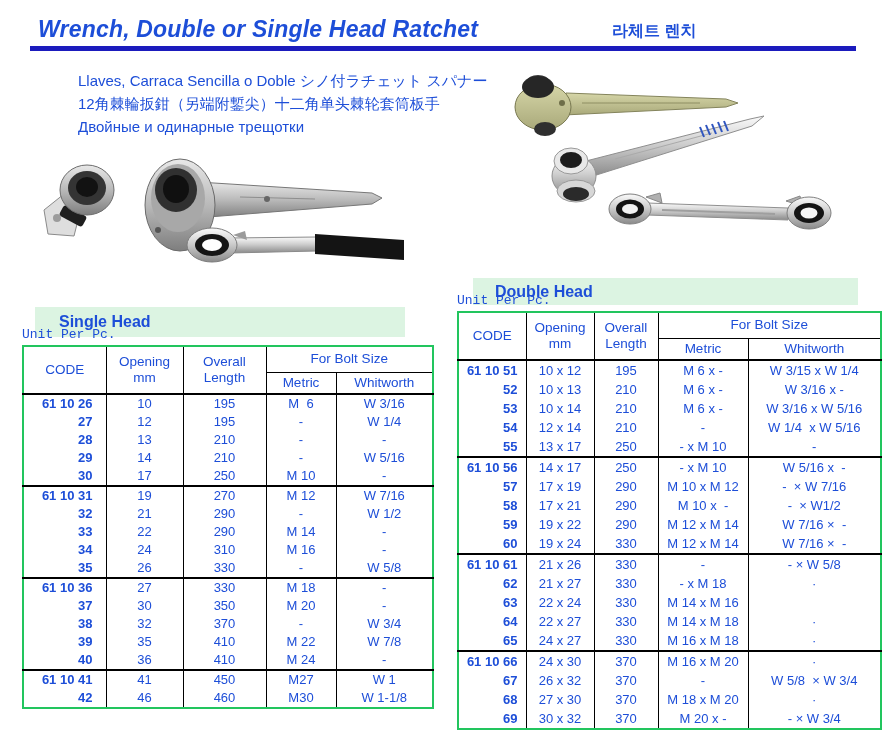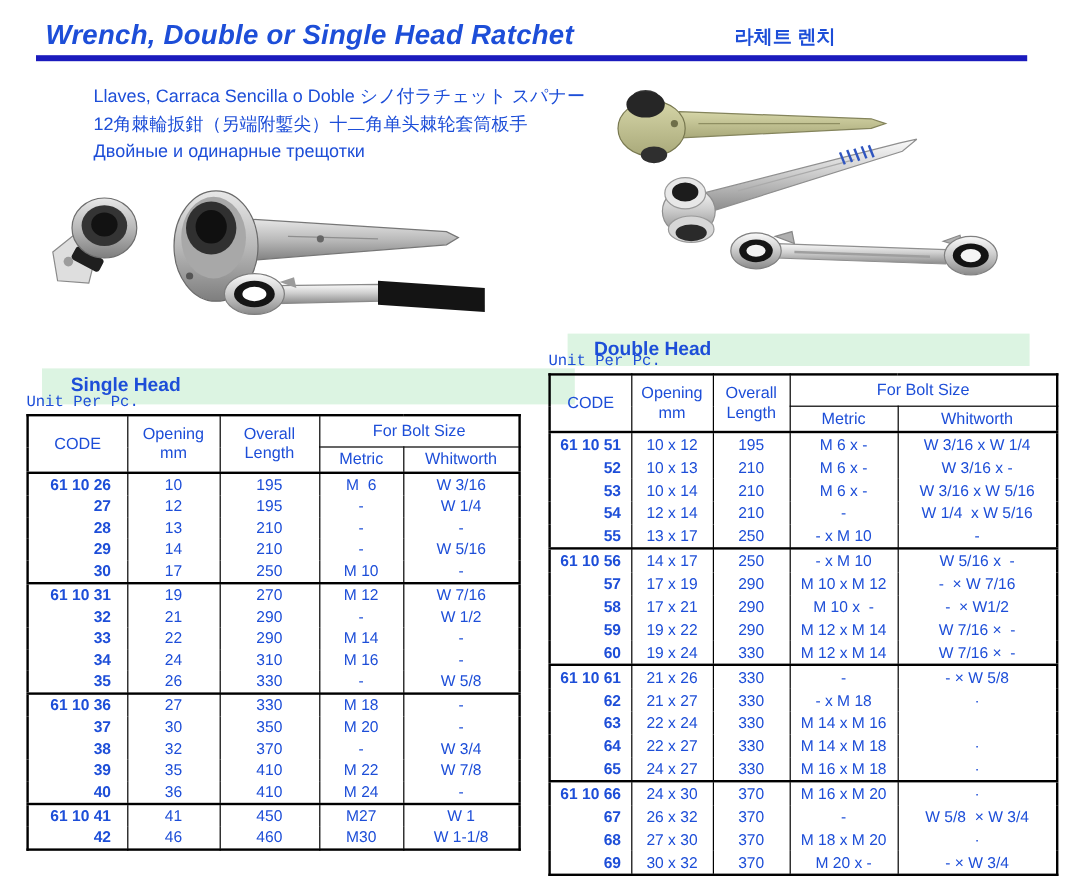--- a/index.html
+++ b/index.html
@@ -8,28 +8,28 @@
   .title{position:absolute;left:38px;top:16px;font-style:italic;font-weight:bold;
          font-size:23px;letter-spacing:.2px;white-space:nowrap;}
   .title-ko{position:absolute;left:612px;top:21px;font-weight:bold;font-size:16px;white-space:nowrap;}
   .rule{position:absolute;left:30px;top:46px;width:826px;height:5px;background:#1b1bbd;}
   .desc{position:absolute;left:50px;top:69px;font-size:15px;line-height:23px;}
   .desc div{white-space:nowrap;margin-left:28px;}
   .photo{position:absolute;}
   #photo-single{left:30px;top:148px;}
   #photo-double{left:450px;top:63px;}
   .sec-label{position:absolute;font-weight:bold;font-size:16px;box-sizing:border-box;background:#dcf4e2;margin-top:36px;}
-  #label-single{left:35px;top:271px;width:444px;height:30px;line-height:30px;padding-left:24px;}
+  #label-single{left:35px;top:271px;width:370px;height:30px;line-height:30px;padding-left:24px;}
   #label-double{left:473px;top:242px;width:385px;height:27px;line-height:27px;padding-left:22px;}
   .tbl-block{position:absolute;}
   #block-single{left:22px;top:325px;width:410px;}
   #block-double{left:457px;top:291px;width:423px;}
   .unit-note{text-align:left;font-size:13px;height:20px;line-height:20px;padding-right:2px;font-family:Liberation Mono, monospace;}
   table.cat-table{border-collapse:collapse;table-layout:fixed;width:100%;
-                  border:2px solid #000000;font-size:13px;}
+                  border:2px solid #22c55e;font-size:13px;}
   .cat-table th{border:1px solid #000;font-weight:normal;text-align:center;vertical-align:middle;
                 white-space:pre-line;line-height:1.2;font-size:13.5px;padding:2px 0;}
   .cat-table thead tr:first-child th{height:21px;}
   .cat-table td{border-left:1px solid #000;border-right:1px solid #000;border-top:none;border-bottom:none;
                 text-align:center;white-space:pre;vertical-align:middle;padding:0;overflow:hidden;}
   .cat-table tbody{border-top:2px solid #000;}
   .tbl-single td{height:18px;line-height:18px;}
   .tbl-double td{height:19px;line-height:19px;}
   td.col-code{text-align:right;font-weight:bold;}
   .tbl-single td.col-code{padding-right:13px;}
@@ -322,21 +322,21 @@
           <th>Metric</th>
           <th>Whitworth</th>
         </tr>
       </thead>
     <tbody>
           <tr>
             <td class="col-code">61 10 51</td>
             <td class="col-opening">10 x 12</td>
             <td class="col-overall">195</td>
             <td class="col-metric">M 6 x -</td>
-            <td class="col-whitworth">W 3/16 x W 1/4</td>
+            <td class="col-whitworth">W 3/15 x W 1/4</td>
           </tr>
           <tr>
             <td class="col-code">52</td>
             <td class="col-opening">10 x 13</td>
             <td class="col-overall">210</td>
             <td class="col-metric">M 6 x -</td>
             <td class="col-whitworth">W 3/16 x -</td>
           </tr>
           <tr>
             <td class="col-code">53</td>

